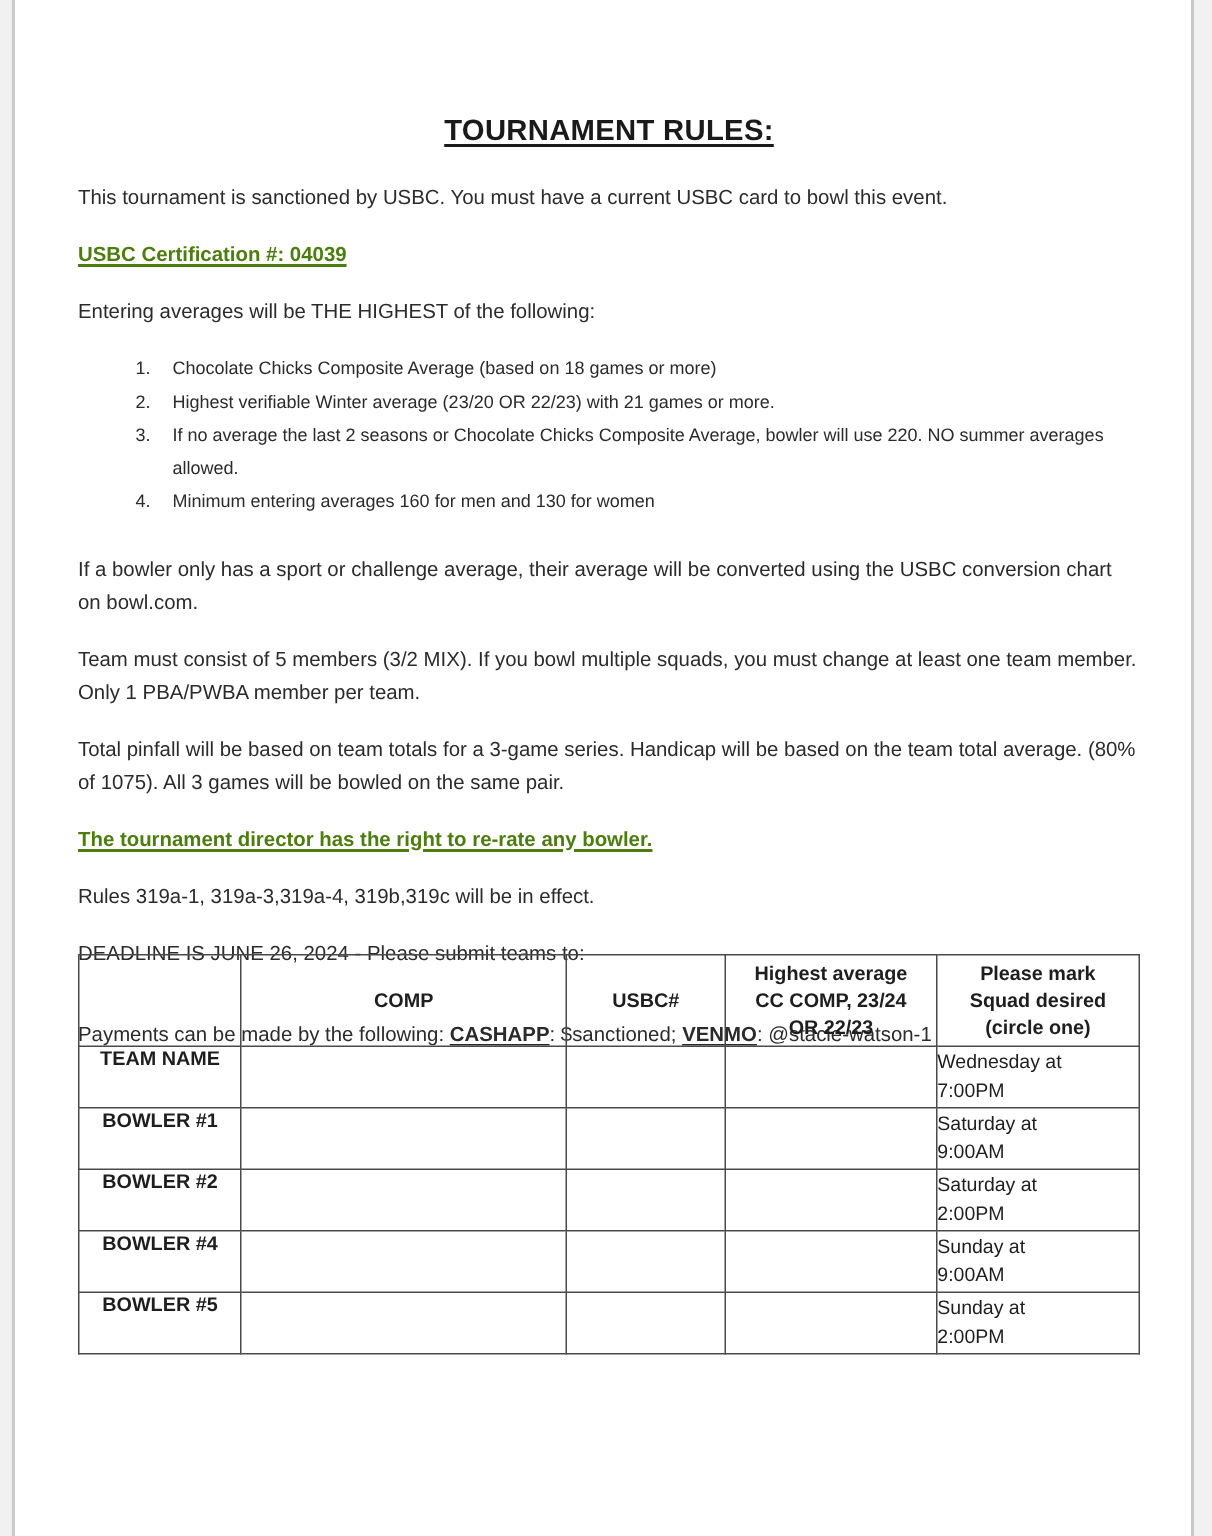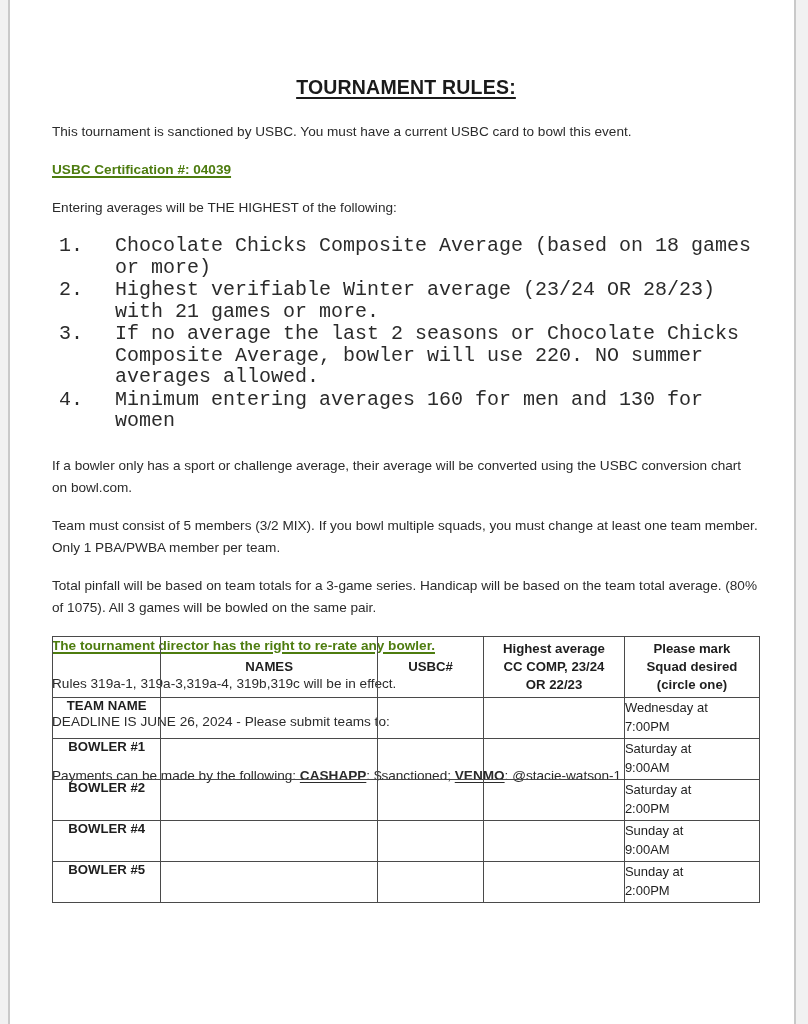--- a/index.html
+++ b/index.html
@@ -87,24 +87,23 @@
     text-decoration: underline;
     text-underline-offset: 2px;
     text-decoration-thickness: 1.6px;
     font-size: 13.6px;
     color: #4d7c0f;
   }
 
   ol.rules {
     margin: 0;
     padding: 0 0 0 55px;
-    font-size: 20px;
+    font-size: 12px;
     line-height: 21.5px;
     color: #2b2b2b;
-    font-family: Liberation Mono, monospace;
   }
   ol.rules li {
     padding-left: 8px;
     margin: 0 0 1px 0;
   }
   ol.rules li::marker {
     content: counter(list-item) ".  ";
   }
 
   a.mail {
@@ -195,21 +194,21 @@
       </p>
 
       <div class="gap-md"></div>
 
       <p class="para">Entering averages will be THE HIGHEST of the following:</p>
 
       <div class="gap-md"></div>
 
       <ol class="rules">
         <li>Chocolate Chicks Composite Average (based on 18 games or more)</li>
-        <li>Highest verifiable Winter average (23/24 OR 28/23) with 21 games or more.</li>
+        <li>Highest verifiable Winter average (23/20 OR 22/23) with 21 games or more.</li>
         <li>If no average the last 2 seasons or Chocolate Chicks Composite Average, bowler will use 220.  NO summer averages allowed.</li>
         <li>Minimum entering averages 160 for men and 130 for women</li>
       </ol>
 
       <div class="gap-lg"></div>
 
       <p class="para">If a bowler only has a sport or challenge average, their average will be converted using the USBC conversion chart on bowl.com.</p>
 
       <div class="gap-md"></div>
 
@@ -239,21 +238,21 @@
       <div class="gap-md"></div>
 
       <p class="para"><span>Payments can be made by the following: </span><span class="u-inline">CASHAPP</span><span>: $sanctioned; </span><span class="u-inline">VENMO</span><span>: @stacie-watson-1</span></p>
 
     </div>
 
     <table class="entry">
       <thead>
         <tr>
           <th class="c1"></th>
-          <th class="c2">NAMES</th>
+          <th class="c2">COMP</th>
           <th class="c3">USBC#</th>
           <th class="c4">
             <div>Highest average</div>
             <div>CC COMP, 23/24</div>
             <div>OR 22/23</div>
           </th>
           <th class="c5">
             <div>Please mark</div>
             <div>Squad desired</div>
             <div>(circle one)</div>

